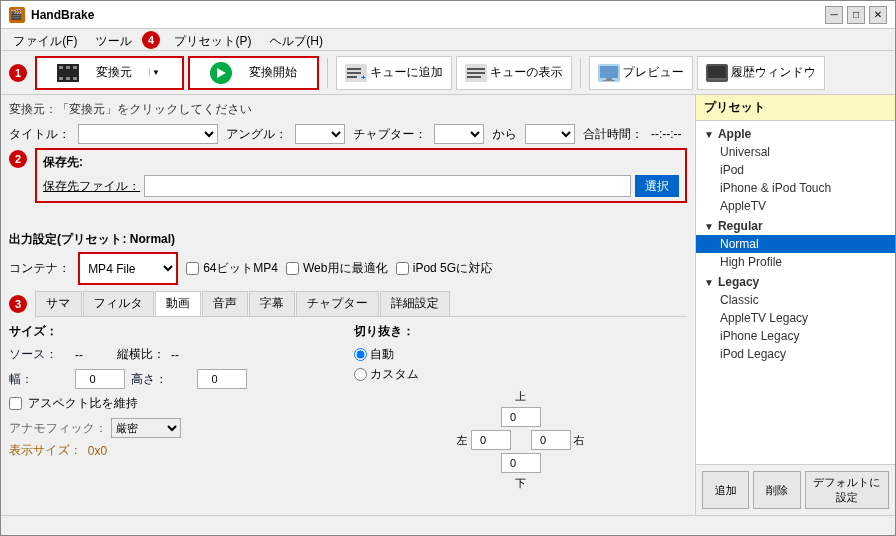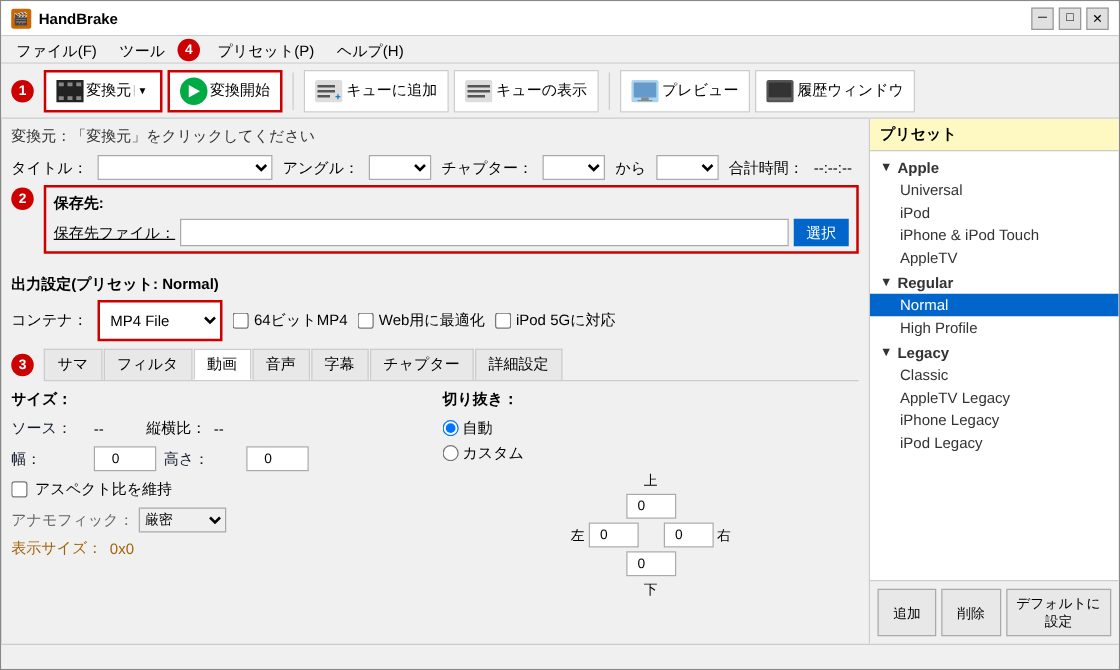--- a/index.html
+++ b/index.html
@@ -82,22 +82,22 @@
       display: flex;
       align-items: center;
       gap: 4px;
       padding: 4px 8px;
       border-bottom: 1px solid #ccc;
       height: 44px;
     }
     .toolbar-btn {
       display: flex;
       align-items: center;
-      gap: 2px;
-      padding: 3px 8px;
+      gap: 17px;
+      padding: 3px 20px;
       border: 2px solid #cc0000;
       background: #ffffff;
       cursor: pointer;
       font-size: 12px;
       height: 34px;
     }
     .toolbar-sep {
       width: 1px;
       height: 30px;
       background: #ccc;
@@ -144,21 +144,21 @@
     .form-select {
       height: 20px;
       font-size: 11px;
       border: 1px solid #aaa;
       background: white;
       padding: 0 2px;
     }
     .destination-section {
       border: 2px solid #cc0000;
       padding: 4px 6px;
-      margin-bottom: 12px;
+      margin-bottom: 24px;
     }
     .dest-label {
       font-size: 12px;
       font-weight: bold;
       margin-bottom: 4px;
     }
     .dest-row {
       display: flex;
       align-items: center;
       gap: 4px;

